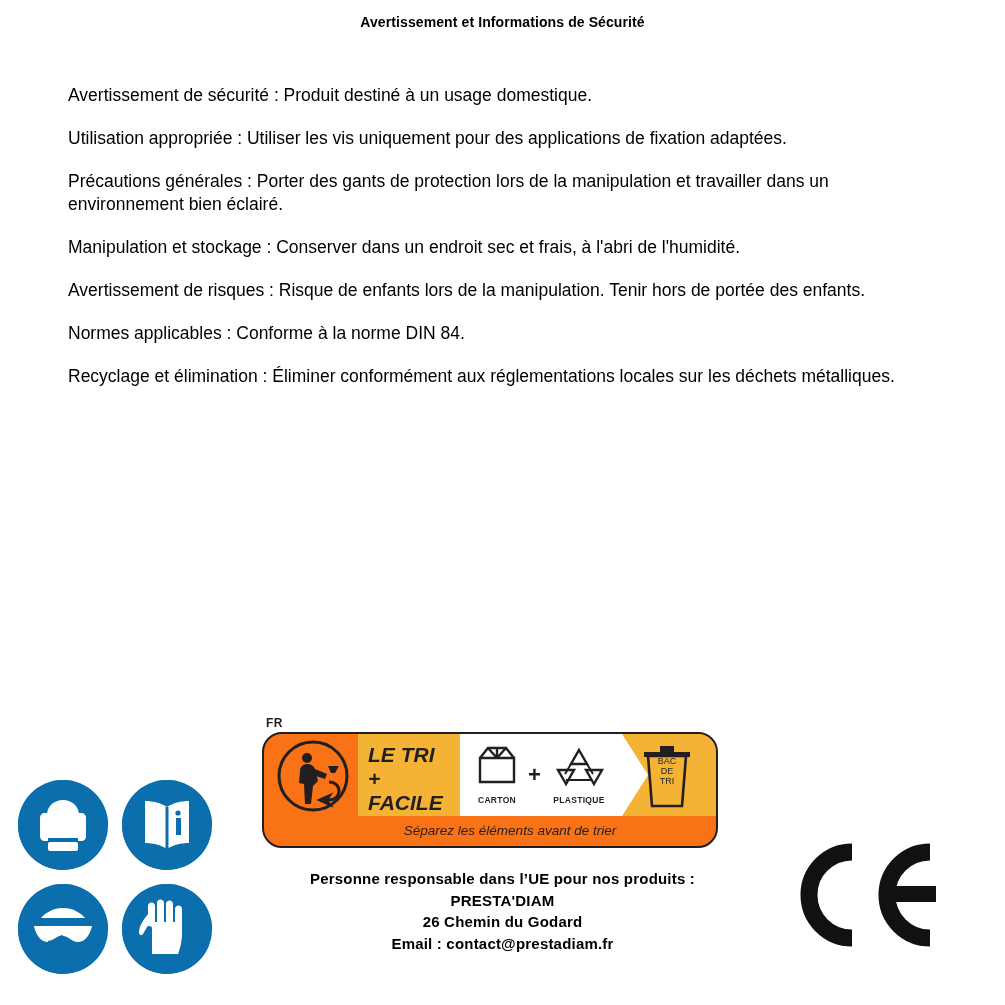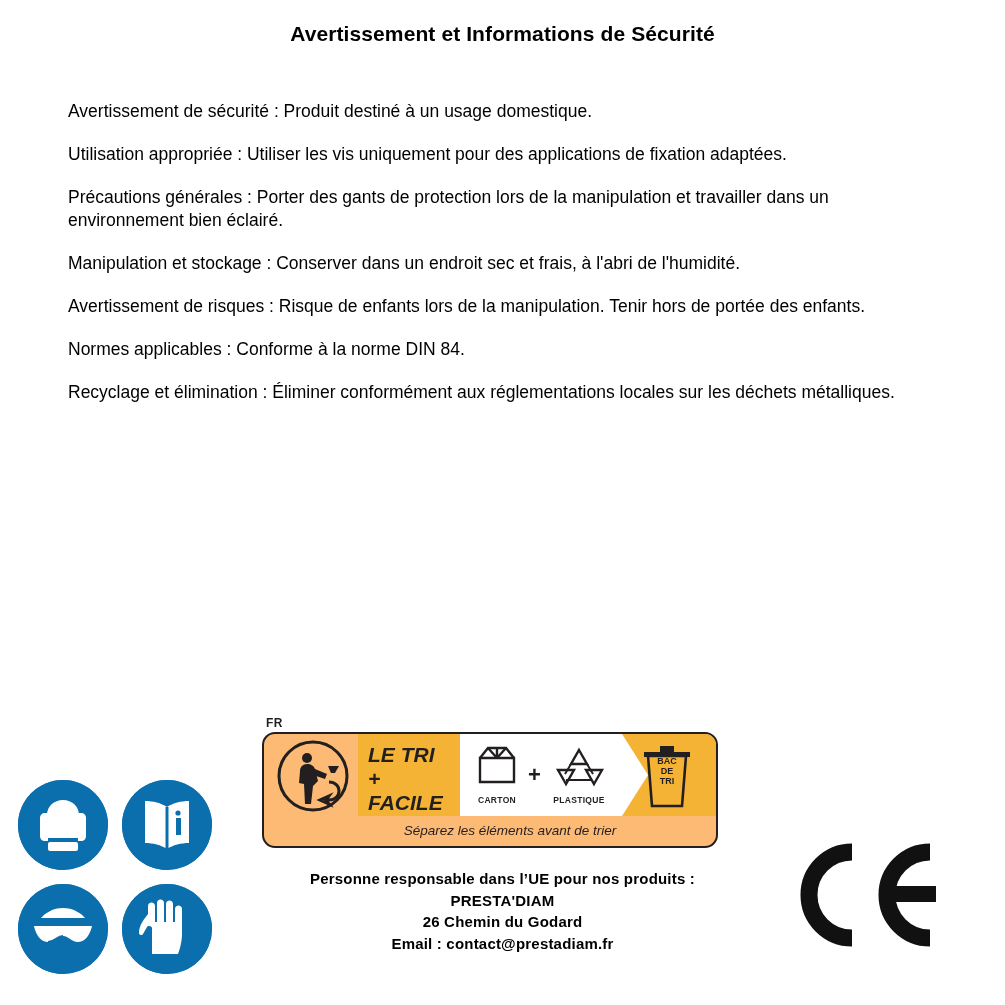--- a/index.html
+++ b/index.html
@@ -15,23 +15,23 @@
     position: relative;
     overflow: hidden;
   }
   .page {
     position: relative;
     width: 1005px;
     height: 1005px;
   }
   .doc-title {
     text-align: center;
-    font-size: 21px;
-    font-weight: bold;
-    padding-top: 22px;
+    font-size: 14px;
+    font-weight: bold;
+    padding-top: 14px;
     letter-spacing: 0.1px;
   }
   .body-text {
     margin: 0 66px 0 68px;
     padding-top: 36px;
   }
   .para {
     font-size: 17.5px;
     line-height: 1.32;
     margin-bottom: 20px;
@@ -78,22 +78,22 @@
     color: #231f20;
     letter-spacing: 0.5px;
   }
   .triman-box {
     position: absolute;
     left: 0;
     top: 16px;
     width: 456px;
     height: 116px;
     border: 2px solid #231f20;
-    border-radius: 13px;
-    background: #fdba74;
+    border-radius: 20px;
+    background: #f97316;
     box-sizing: border-box;
     overflow: hidden;
   }
   .triman-yellow {
     position: absolute;
     left: 94px;
     top: 0px;
     width: 362px;
     height: 82px;
     background: #f5b335;
@@ -171,21 +171,21 @@
     width: 62px;
     text-align: center;
   }
   .bin-text {
     position: absolute;
     left: 382px;
     top: 22px;
     width: 42px;
     text-align: center;
     font-size: 9px;
-    font-weight: bold;
+    font-weight: normal;
     color: #231f20;
     line-height: 1.12;
   }
   .triman-bottom {
     position: absolute;
     left: 0;
     top: 82px;
     width: 492px;
     height: 30px;
     text-align: center;

